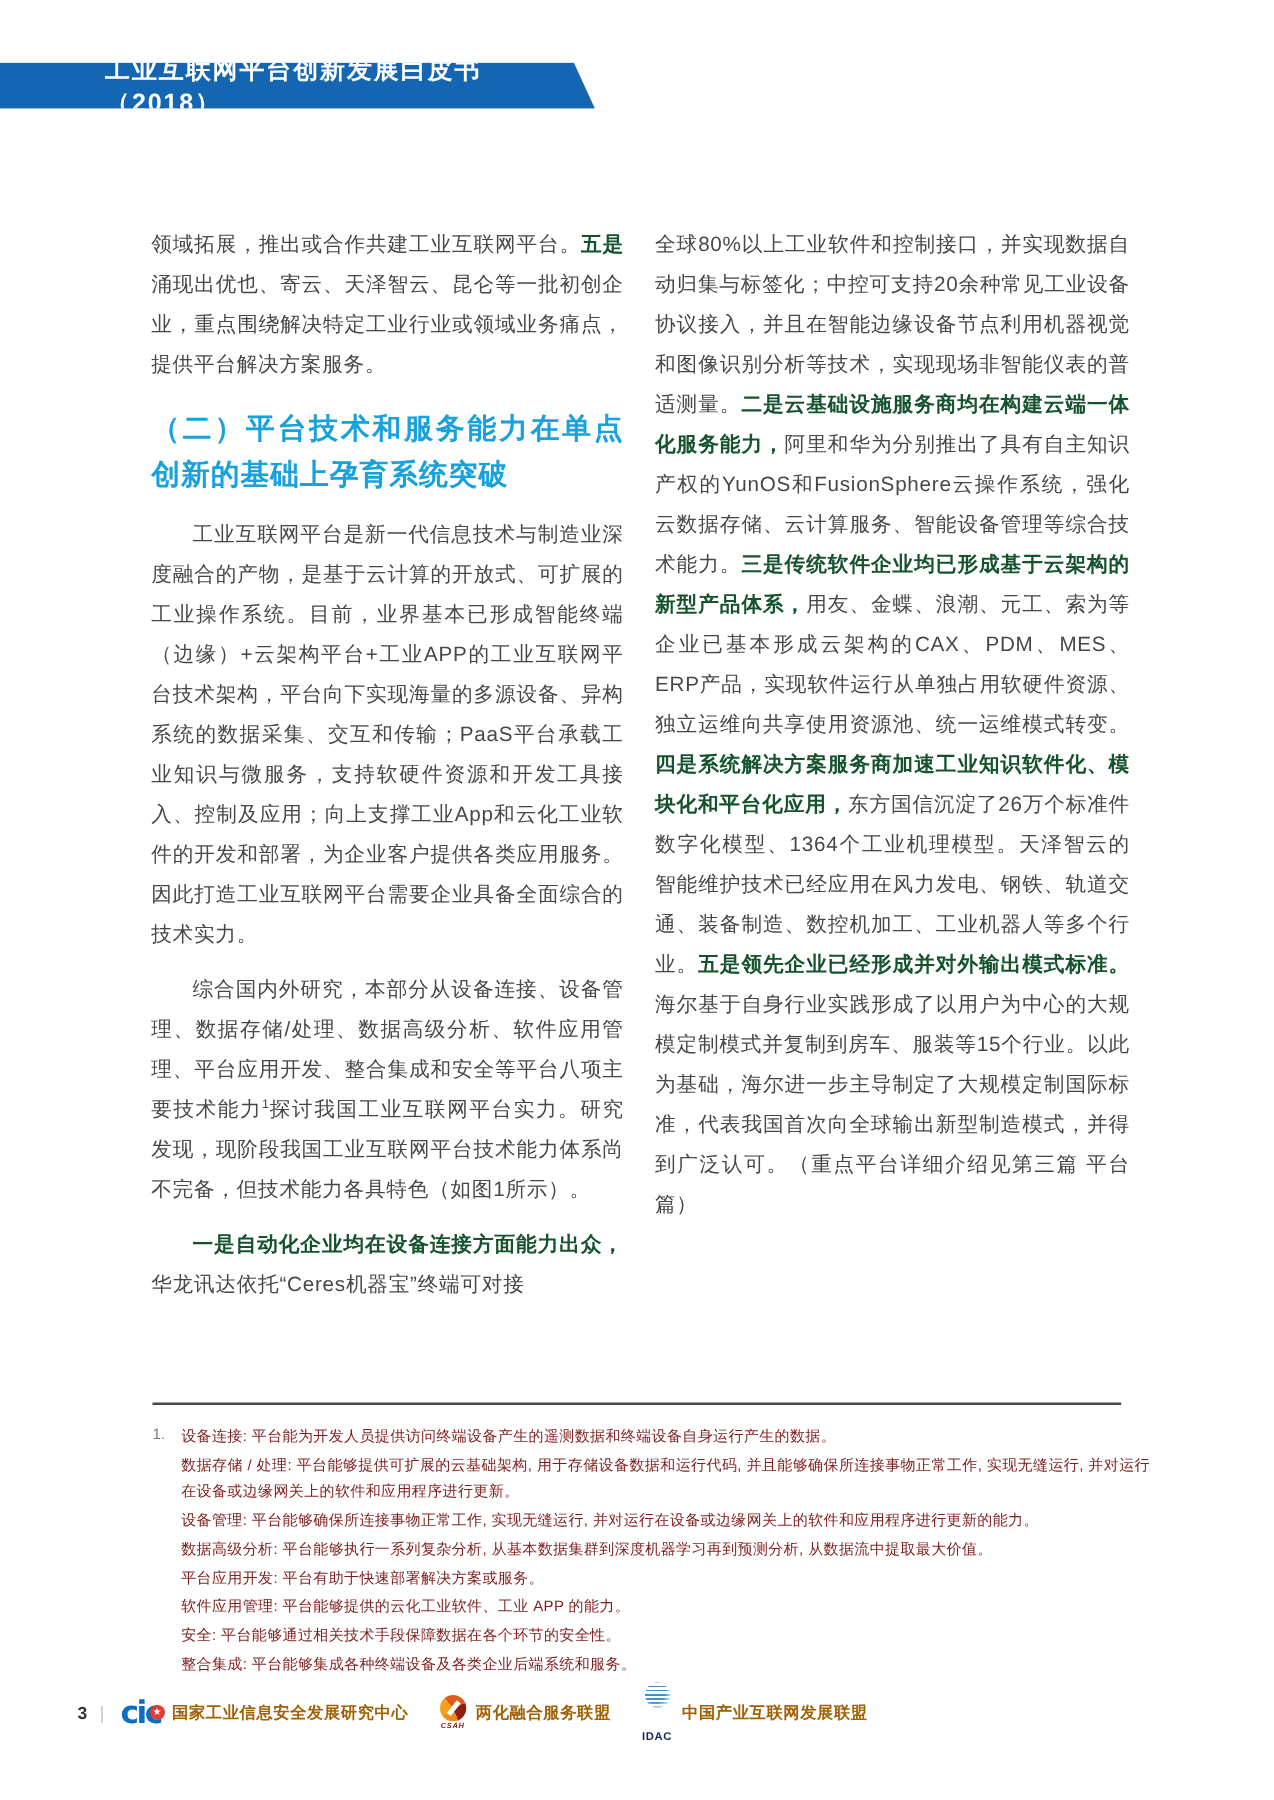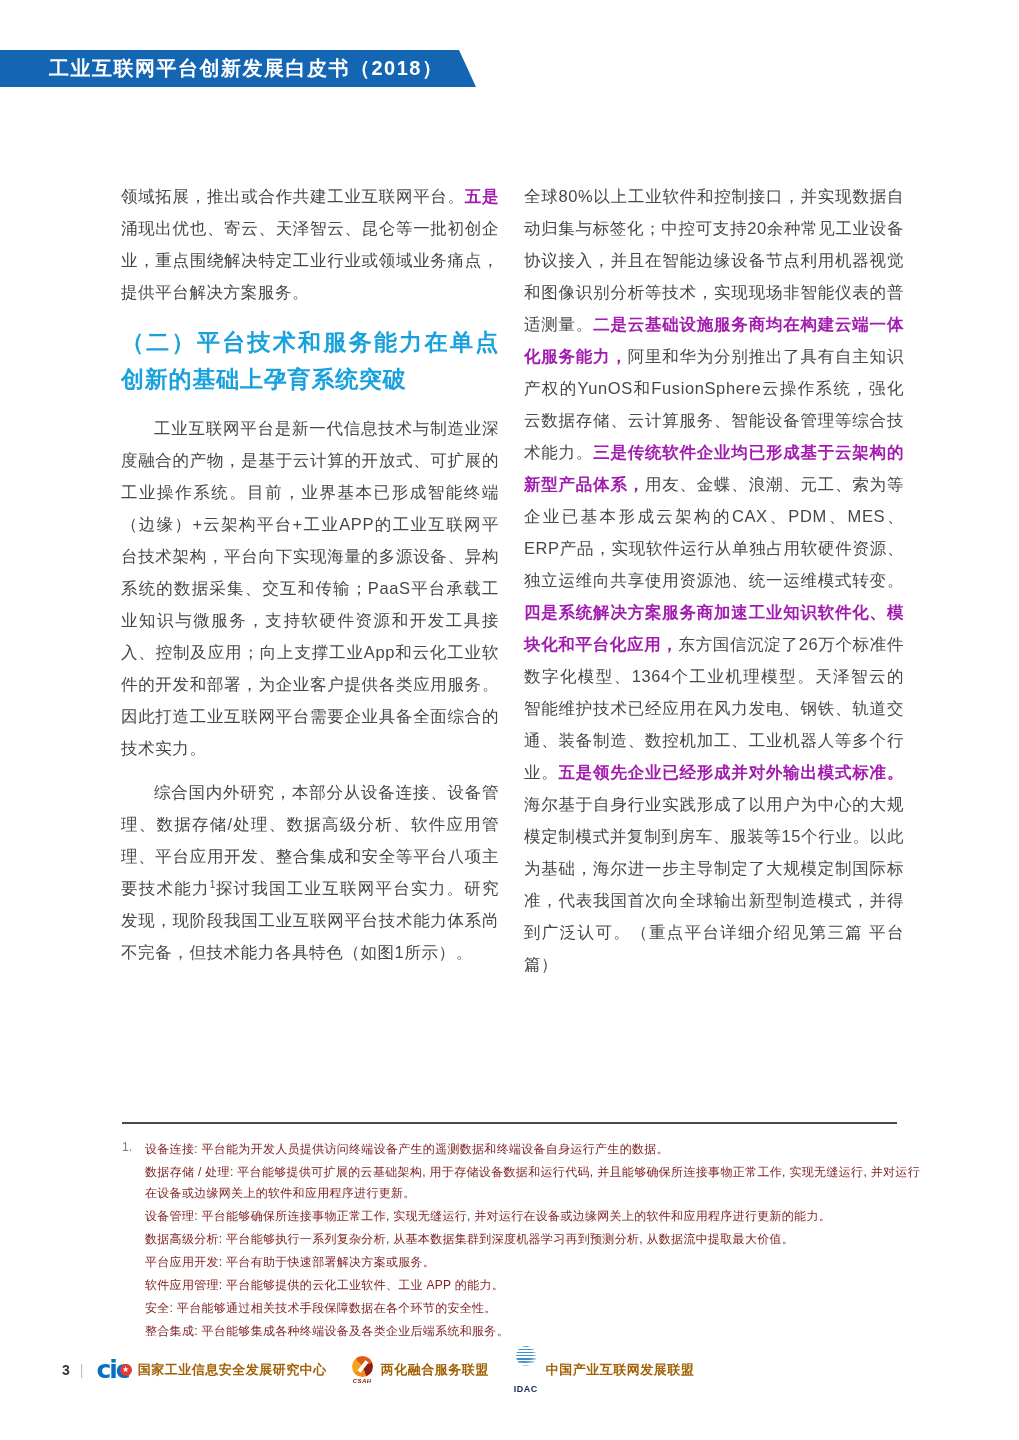--- a/index.html
+++ b/index.html
@@ -6,33 +6,33 @@
   .page{
     position:relative;width:1019px;height:1440px;background:#ffffff;
     margin:0 auto;overflow:hidden;
     font-family:"Liberation Sans","DejaVu Sans",sans-serif;
   }
   
   .banner{
     position:absolute;top:50px;left:0;width:476px;height:37px;
     background:#1566b2;
     clip-path:polygon(0 0,459px 0,476px 100%,0 100%);
-    display:flex;align-items:center;box-sizing:border-box;padding-left:49px;
+    display:flex;align-items:center;box-sizing:border-box;padding-left:84px;
   }
   .banner-title{color:#ffffff;font-weight:bold;font-size:20px;letter-spacing:1.5px;}
   
   .content{position:absolute;top:180px;left:121px;width:783px;display:flex;gap:25px;}
   .col{width:378px;}
   .col.right{width:380px;}
   .para{
     margin:0 0 12px 0;font-size:16.5px;line-height:32px;color:#474747;
     text-align:justify;letter-spacing:0.6px;
   }
   .para:last-child{margin-bottom:0;}
-  .para .b{font-weight:bold;color:#a21caf;}
+  .para .b{font-weight:bold;color:#14532d;}
   .para sup{font-size:10px;line-height:0;vertical-align:super;letter-spacing:0;}
   .indent{text-indent:2em;}
   .heading{
     margin:16px 0 14px 0;font-size:23px;line-height:37px;font-weight:bold;
     color:#18a1dc;text-align:justify;letter-spacing:0.8px;
   }
   
   .fn-area{position:absolute;left:122px;top:1122px;width:798px;}
   .fn-divider{width:775px;height:2px;background:#4a4a4a;margin-bottom:15px;}
   .fn-wrap{position:relative;padding-left:23px;}
@@ -84,20 +84,21 @@
   <div class="banner">
     <span class="banner-title">工业互联网平台创新发展白皮书（2018）</span>
   </div>
 
   <div class="content">
     <div class="col left">
       <p class="para"><span>领域拓展，推出或合作共建工业互联网平台。</span><span class="b">五是</span><span>涌现出优也、寄云、天泽智云、昆仑等一批初创企业，重点围绕解决特定工业行业或领域业务痛点，提供平台解决方案服务。</span></p>
       <h2 class="heading">（二）平台技术和服务能力在单点创新的基础上孕育系统突破</h2>
       <p class="para indent"><span>工业互联网平台是新一代信息技术与制造业深度融合的产物，是基于云计算的开放式、可扩展的工业操作系统。目前，业界基本已形成智能终端（边缘）+云架构平台+工业APP的工业互联网平台技术架构，平台向下实现海量的多源设备、异构系统的数据采集、交互和传输；PaaS平台承载工业知识与微服务，支持软硬件资源和开发工具接入、控制及应用；向上支撑工业App和云化工业软件的开发和部署，为企业客户提供各类应用服务。因此打造工业互联网平台需要企业具备全面综合的技术实力。</span></p>
       <p class="para indent"><span>综合国内外研究，本部分从设备连接、设备管理、数据存储/处理、数据高级分析、软件应用管理、平台应用开发、整合集成和安全等平台八项主要技术能力</span><sup>1</sup><span>探讨我国工业互联网平台实力。研究发现，现阶段我国工业互联网平台技术能力体系尚不完备，但技术能力各具特色（如图1所示）。</span></p>
+      <p class="para indent"><span class="b">一是自动化企业均在设备连接方面能力出众，</span><span>华龙讯达依托“Ceres机器宝”终端可对接</span></p>
     </div>
     <div class="col right">
       <p class="para"><span>全球80%以上工业软件和控制接口，并实现数据自动归集与标签化；中控可支持20余种常见工业设备协议接入，并且在智能边缘设备节点利用机器视觉和图像识别分析等技术，实现现场非智能仪表的普适测量。</span><span class="b">二是云基础设施服务商均在构建云端一体化服务能力，</span><span>阿里和华为分别推出了具有自主知识产权的YunOS和FusionSphere云操作系统，强化云数据存储、云计算服务、智能设备管理等综合技术能力。</span><span class="b">三是传统软件企业均已形成基于云架构的新型产品体系，</span><span>用友、金蝶、浪潮、元工、索为等企业已基本形成云架构的CAX、PDM、MES、ERP产品，实现软件运行从单独占用软硬件资源、独立运维向共享使用资源池、统一运维模式转变。</span><span class="b">四是系统解决方案服务商加速工业知识软件化、模块化和平台化应用，</span><span>东方国信沉淀了26万个标准件数字化模型、1364个工业机理模型。天泽智云的智能维护技术已经应用在风力发电、钢铁、轨道交通、装备制造、数控机加工、工业机器人等多个行业。</span><span class="b">五是领先企业已经形成并对外输出模式标准。</span><span>海尔基于自身行业实践形成了以用户为中心的大规模定制模式并复制到房车、服装等15个行业。以此为基础，海尔进一步主导制定了大规模定制国际标准，代表我国首次向全球输出新型制造模式，并得到广泛认可。（重点平台详细介绍见第三篇 平台篇）</span></p>
     </div>
   </div>
 
   <div class="fn-area">
     <div class="fn-divider"></div>
     <div class="fn-wrap">
       <span class="fn-marker">1.</span>

